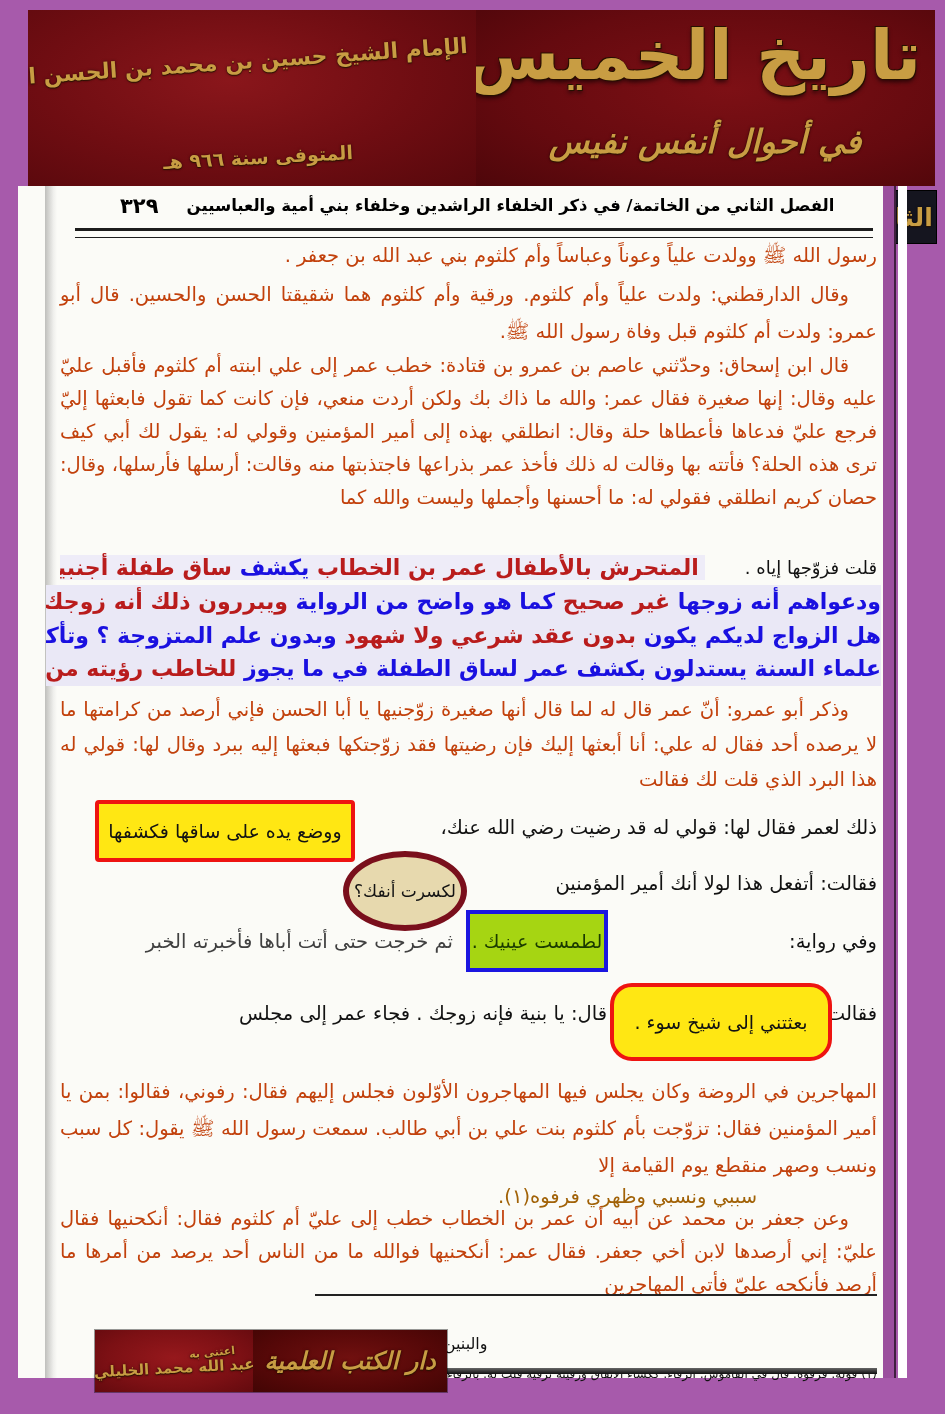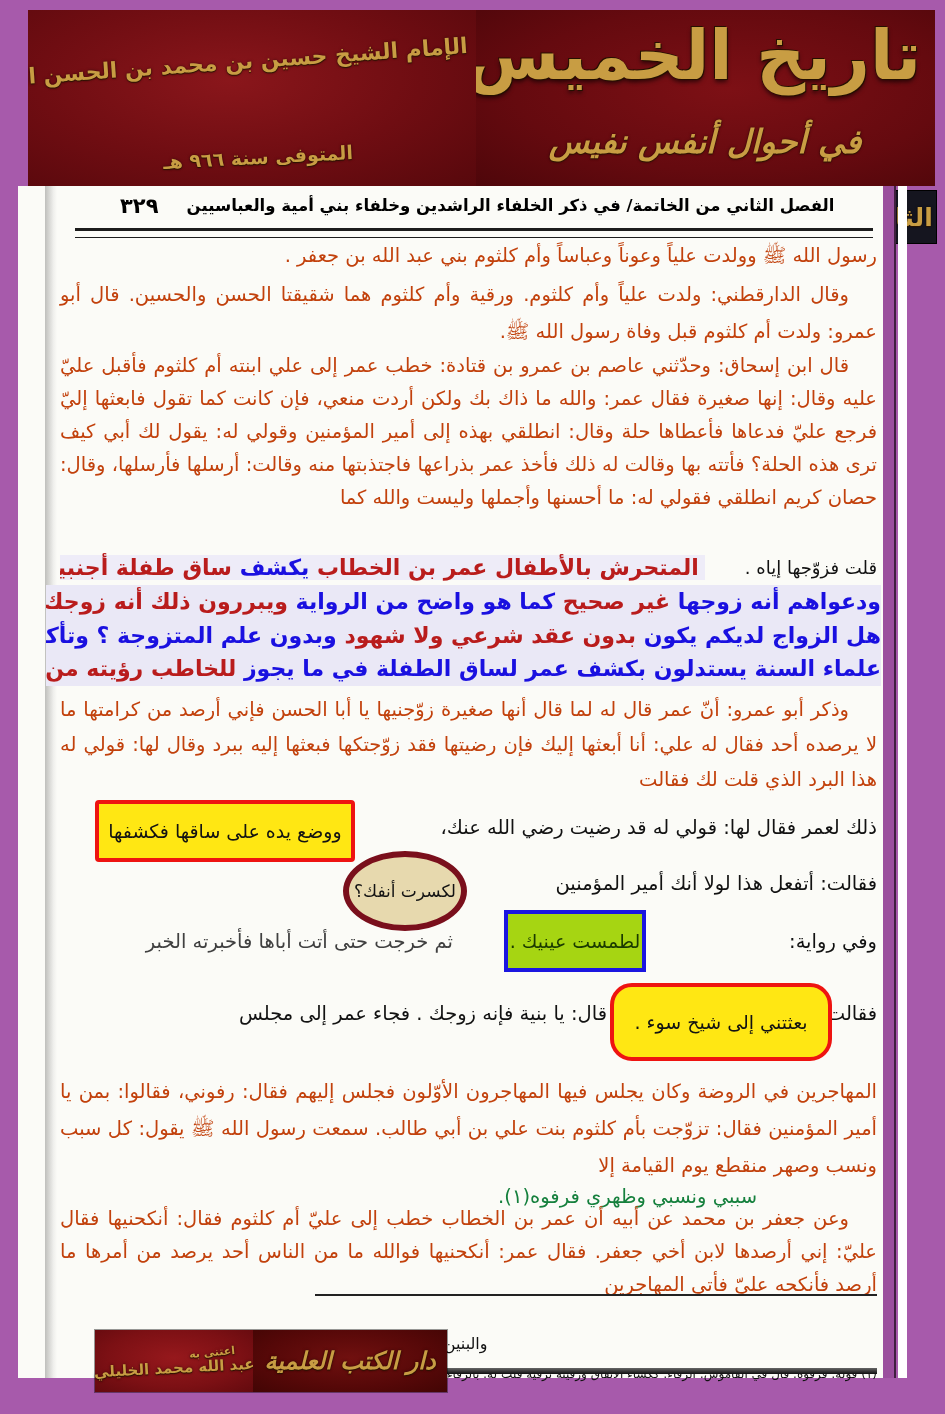--- a/index.html
+++ b/index.html
@@ -112,32 +112,32 @@
   }
   .boxA{position:absolute; left:77px; top:614px; width:260px; height:62px;}
   .ovalB{
     position:absolute; left:325px; top:665px; width:124px; height:80px;
     background:#e7d9ae; border:6px solid #7a0f1c; border-radius:50%;
     display:flex; align-items:center; justify-content:center;
     direction:rtl; font-size:17px; color:#121212; box-sizing:border-box; text-align:center;
   }
   .rowB-text{position:absolute; right:6px; top:686px; direction:rtl; font-size:19.5px; white-space:nowrap; color:#121212;}
   .boxC{
-    position:absolute; left:486px; top:724px; width:142px; height:62px;
+    position:absolute; left:448px; top:724px; width:142px; height:62px;
     background:#a6d512; border:4px solid #1b16e0;
     display:flex; align-items:center; justify-content:center;
     direction:rtl; font-size:19px; color:#1a3a00; box-sizing:border-box;
   }
   .rowC-lead{position:absolute; right:6px; top:744px; direction:rtl; font-size:19.5px; white-space:nowrap; color:#121212;}
   .rowC-rest{position:absolute; right:430px; top:744px; direction:rtl; font-size:19.5px; white-space:nowrap; color:#404040;}
   .boxD{position:absolute; left:592px; top:797px; width:222px; height:78px; border-radius:22px;}
   .rowD-lead{position:absolute; right:6px; top:816px; direction:rtl; font-size:19.5px; white-space:nowrap; color:#121212;}
   .rowD-rest{position:absolute; right:276px; top:816px; direction:rtl; font-size:19.5px; white-space:nowrap; color:#121212;}
   .p5{top:887px; line-height:37px;}
-  .p5-end{position:absolute; right:126px; top:999px; direction:rtl; font-size:19.5px; white-space:nowrap; color:#15803d;}
+  .p5-end{position:absolute; right:126px; top:999px; direction:rtl; font-size:19.5px; white-space:nowrap; color:#a16207;}
   .p6{top:1016px; line-height:33px;}
   .footnote-rule{position:absolute; left:297px; right:6px; top:1108px; border-top:2px solid #222;}
   .footnote-1{
     position:absolute; left:30px; right:6px; top:1174px;
     direction:rtl; text-align:justify; font-size:12px; line-height:28px; color:#121212; white-space:nowrap; overflow:hidden;
   }
   .footnote-2{position:absolute; left:393px; top:1148px; direction:rtl; font-size:16px; color:#121212; white-space:nowrap;}
   
   .page-edge{
     position:absolute; left:95px; top:1368px; width:782px; height:6px;

